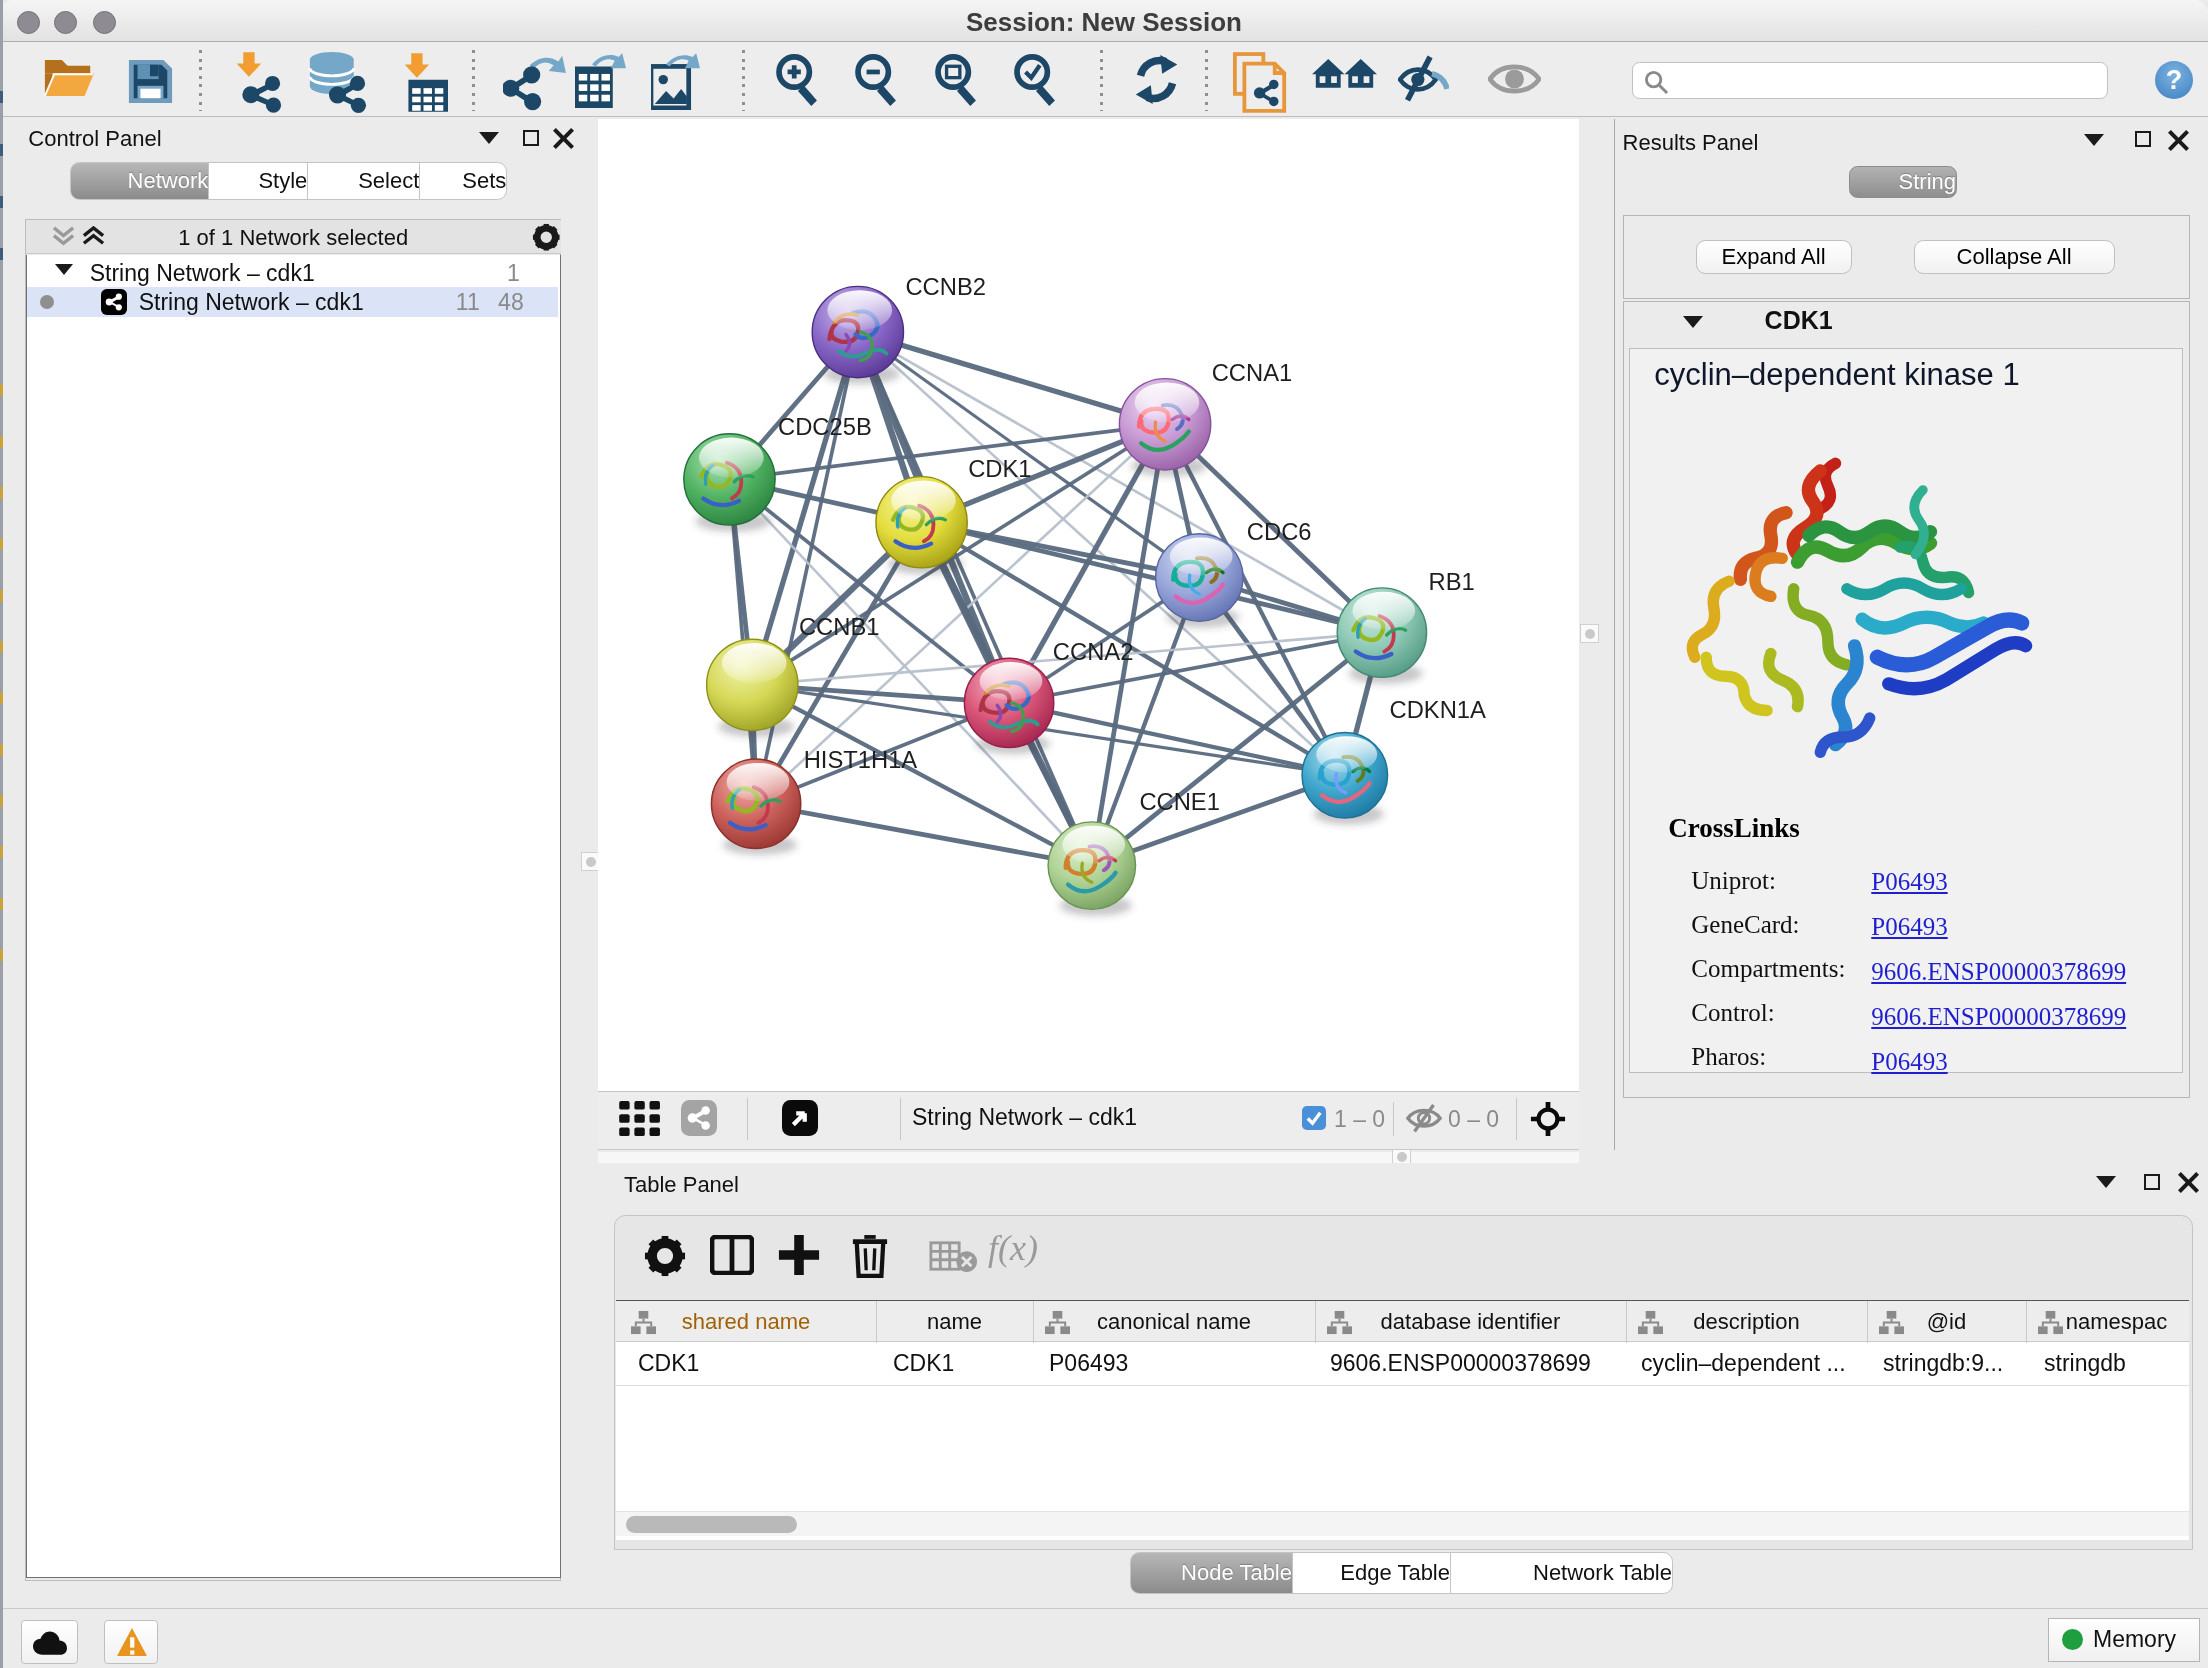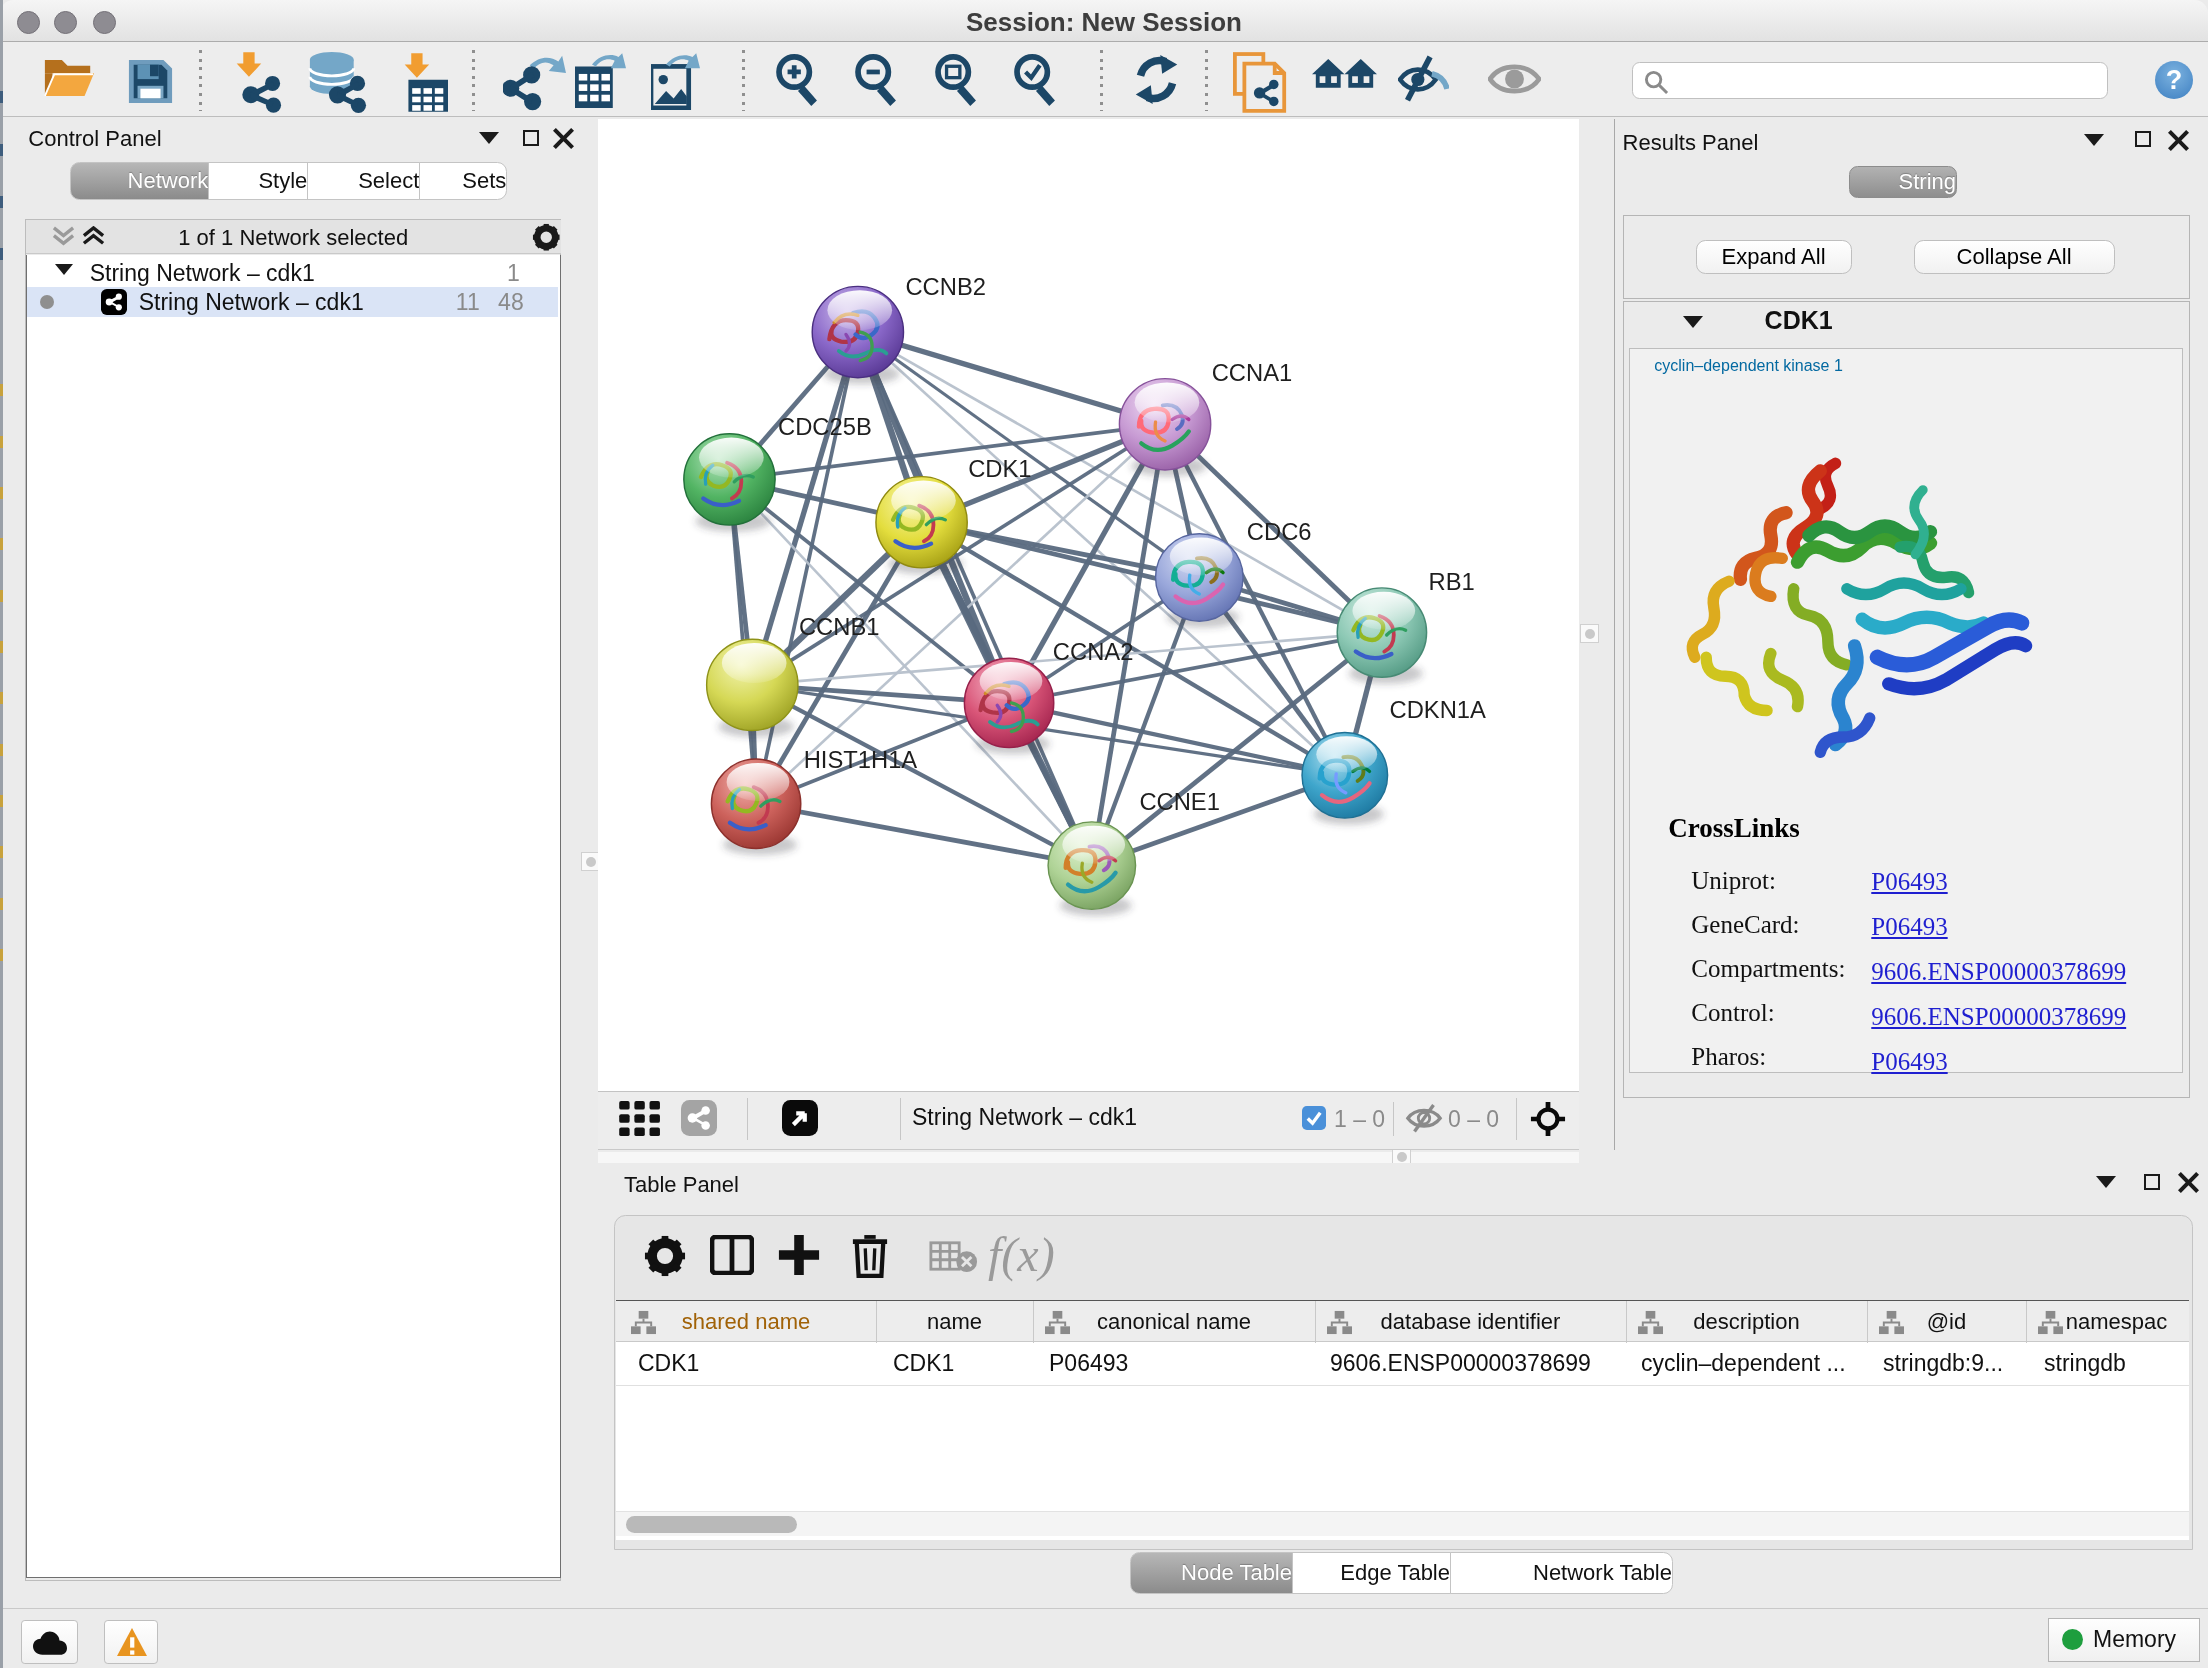--- a/index.html
+++ b/index.html
@@ -590,21 +590,21 @@
     </svg>
   <div class="abs" style="left:234px;top:47px;width:108px;height:32px;background:linear-gradient(#b2b2b2,#8e8e8e);border:1px solid #8c8c8c;border-radius:8.6px;color:#fff;font-size:22px;text-align:right;line-height:30px;text-shadow:0 -1px 1px rgba(0,0,0,.25)">String</div>
   <div class="abs" style="left:7.6px;top:96px;width:567px;height:84px;border:1.9px solid #b5b5b5">
     <div class="abs btn" style="left:72px;top:24px;width:156px;height:34px;font-size:22px;text-align:center;line-height:31px">Expand All</div>
     <div class="abs btn" style="left:290px;top:24px;width:201px;height:34px;font-size:22px;text-align:center;line-height:31px">Collapse All</div>
   </div>
   <div class="abs" style="left:7.6px;top:182px;width:567px;height:797px;border:1.9px solid #b5b5b5">
     <div class="abs tri-d" style="left:59px;top:14.3px"></div>
     <div class="abs" style="left:141px;top:3.8px;font-size:25px;font-weight:bold;color:#111">CDK1</div>
     <div class="abs" style="left:5.7px;top:46px;width:554px;height:725px;background:#f1f1f1;border:1.9px solid #bdbdbd">
-      <div class="abs" style="left:24px;top:7.6px;font-size:16px;color:#0369a1">cyclin–dependent kinase 1</div>
+      <div class="abs" style="left:24px;top:7.6px;font-size:31px;color:#0f172a">cyclin–dependent kinase 1</div>
       <svg class="abs" style="left:42px;top:95px" width="365" height="320" viewBox="0 0 192 168" fill="none" stroke-linecap="round">
         <path d="M86 10 q-8 4 -4 12 q4 8 -4 12" stroke="#c32017" stroke-width="6"></path>
         <path d="M78 14 q-10 8 -4 16 q6 8 -4 14 q-10 6 -4 14" stroke="#cc3318" stroke-width="7"></path>
         <path d="M60 36 q-10 2 -8 12 q2 10 -8 12 q-9 2 -8 11" stroke="#d2561c" stroke-width="7"></path>
         <path d="M58 60 q-12 -2 -14 8 q-2 10 8 12" stroke="#db7c1e" stroke-width="6"></path>
         <path d="M30 72 q-10 4 -8 14 q2 10 -6 14 q-8 4 -4 12" stroke="#ddab1e" stroke-width="6"></path>
         <path d="M18 112 q0 10 10 10 q10 0 10 10 q2 8 12 8" stroke="#cfc51e" stroke-width="6"></path>
         <path d="M52 110 q-4 10 6 14 q10 4 8 14" stroke="#aaba20" stroke-width="6"></path>
         <path d="M64 76 q-2 12 8 14 q10 2 10 14 q0 10 10 12" stroke="#84ad24" stroke-width="6"></path>
         <path d="M66 62 q6 -12 16 -6 q10 6 18 -2 q8 -8 18 -2 q10 6 18 0" stroke="#3c9e30" stroke-width="7"></path>
@@ -673,21 +673,21 @@
         </g>
       </svg>
     <svg class="abs" style="left:314px;top:23px" width="49" height="34" viewBox="0 0 52 36">
         <g fill="none" stroke="#9a9a9a" stroke-width="3">
           <rect x="2" y="4" width="30" height="28"></rect>
           <path d="M2 13 L32 13 M2 22 L32 22 M12 4 L12 32 M22 4 L22 32"></path>
         </g>
         <circle cx="40" cy="24" r="11" fill="#9a9a9a"></circle>
         <path d="M35 19 L45 29 M45 19 L35 29" stroke="#e6e6e6" stroke-width="3"></path>
       </svg>
-    <div class="abs" style="left:373px;top:11.4px;font-family:'Liberation Serif',serif;font-style:italic;font-size:48px;color:#9a9a9a"><i>f(x)</i></div>
+    <div class="abs" style="left:373px;top:11.4px;font-family:'Liberation Serif',serif;font-style:italic;font-size:36px;color:#9a9a9a"><i>f(x)</i></div>
     <div class="abs" style="left:1px;top:84px;width:1573px;height:240px;background:#fff">
       <div class="abs" style="left:0;top:0;width:1573px;height:42px;background:#ededed;border-top:1.9px solid #555;border-bottom:1.9px solid #c9c9c9">
         <svg class="abs" style="left:14.3px;top:8.6px" width="27" height="25" viewBox="0 0 28 26">
             <g fill="#8a8a8a">
               <rect x="9" y="1" width="10" height="8"></rect>
               <rect x="1" y="17" width="10" height="8"></rect>
               <rect x="17" y="17" width="10" height="8"></rect>
             </g>
             <g stroke="#8a8a8a" stroke-width="2" fill="none">
               <path d="M14 9 L14 13 M6 17 L6 13 L22 13 L22 17"></path>

